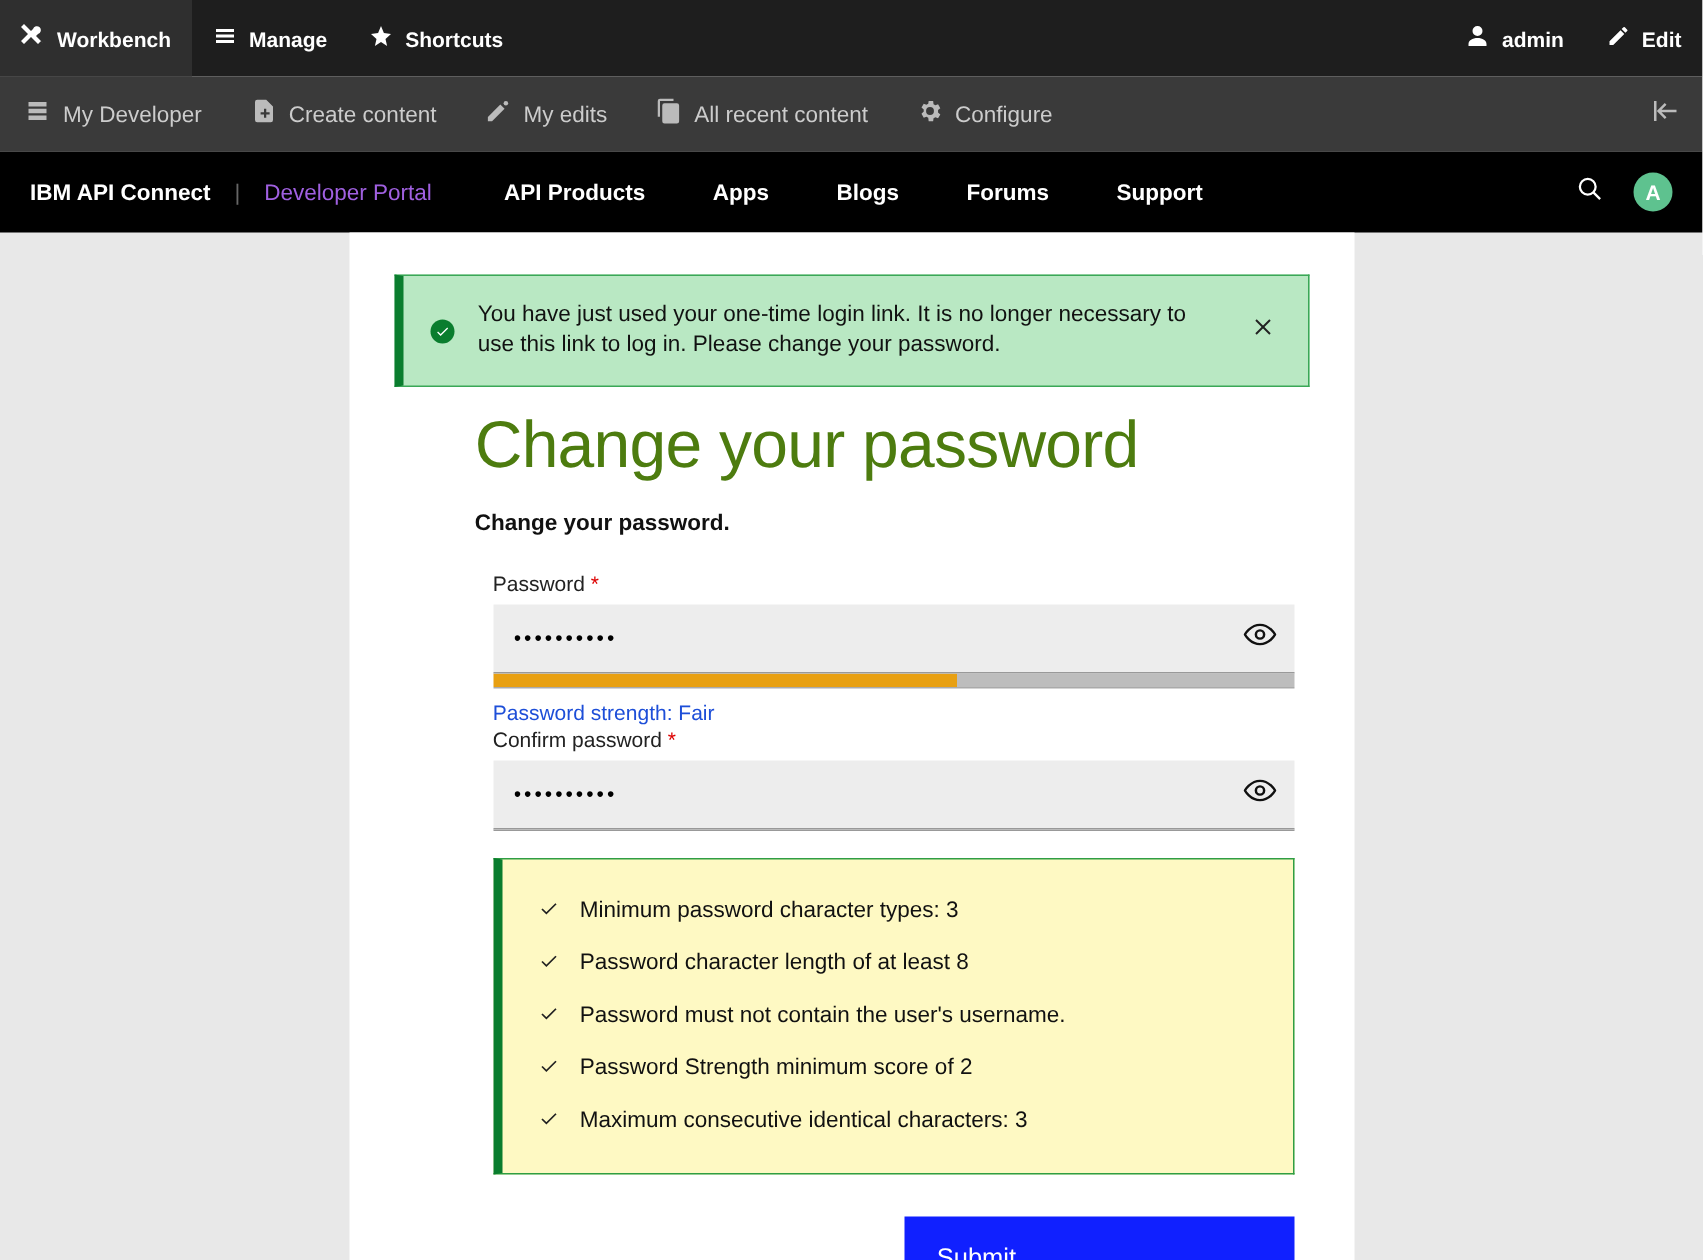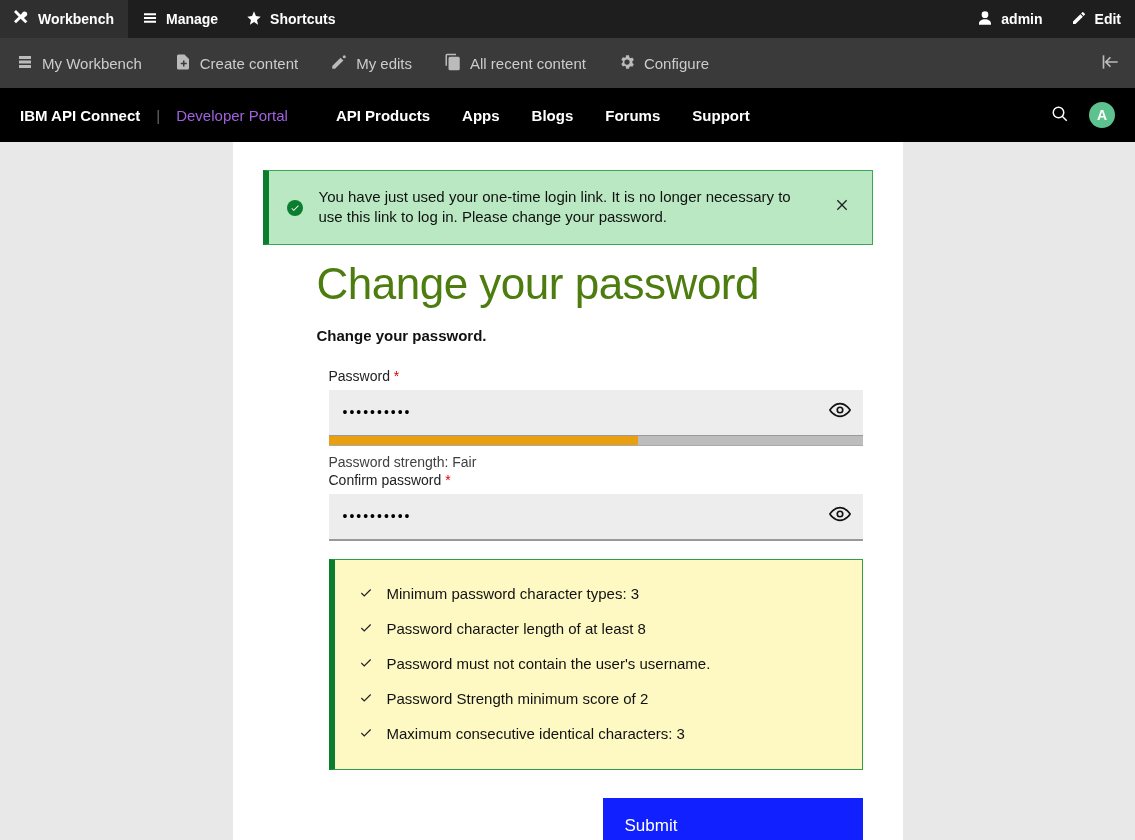--- a/index.html
+++ b/index.html
@@ -1,37 +1,37 @@
 <!DOCTYPE html>
 <html><head>
 <meta charset="utf-8">
 <style>
 * { margin: 0; padding: 0; box-sizing: border-box; }
 body { font-family: "Helvetica Neue", Arial, sans-serif; background: #e8e8e8; width: 1135px; height: 840px; overflow: hidden; }
 
 
-.admin-bar { background: #1e1e1e; height: 38px; display: flex; align-items: center; color: #fff; font-size: 14px; font-weight: 600; }
+.admin-bar { background: #1e1e1e; height: 51px; display: flex; align-items: center; color: #fff; font-size: 14px; font-weight: 600; }
 .admin-bar .ab-left { display: flex; align-items: center; height: 100%; }
 .admin-bar .ab-item { display: flex; align-items: center; gap: 8px; padding: 0 14px; height: 100%; cursor: pointer; }
 .admin-bar .ab-item.active { background: #2f2f2f; }
 .admin-bar .ab-right { margin-left: auto; display: flex; align-items: center; height: 100%; }
 .admin-bar svg { fill: #fff; }
 
 
 .toolbar { background: #3a3a3a; height: 50px; display: flex; align-items: center; color: #ddd; font-size: 15px; }
 .toolbar .tb-item { display: flex; align-items: center; gap: 8px; padding: 0 16px; height: 100%; cursor: pointer; color: #ccc; }
 .toolbar .tb-right { margin-left: auto; padding-right: 14px; display: flex; align-items: center; height: 100%; }
 .toolbar svg { fill: #bbb; }
 
 
 .portal-nav { background: #000; height: 54px; display: flex; align-items: center; color: #fff; font-size: 15px; padding: 0 20px; }
 .portal-brand { font-weight: 600; font-size: 15px; }
 .portal-sep { color: #666; margin: 0 16px; }
 .portal-devportal { color: #a060e0; font-size: 15px; }
-.portal-nav .pn-item { margin-left: 32px; cursor: pointer; font-weight: 600; }
+.portal-nav .pn-item { margin-left: 45px; cursor: pointer; font-weight: 600; }
 .portal-nav .pn-right { margin-left: auto; display: flex; align-items: center; gap: 20px; }
 .avatar { width: 26px; height: 26px; border-radius: 50%; background: #5ec28f; color: #fff; display: flex; align-items: center; justify-content: center; font-size: 14px; font-weight: 600; }
 
 
 .content-wrap { display: flex; justify-content: center; padding-top: 0; }
 .panel { background: #fff; width: 670px; padding: 28px 30px 40px 30px; min-height: 700px; }
 
 
 .alert { border: 1px solid #3aa757; border-left: 6px solid #0a7d2e; background: #b9e8c3; padding: 16px 18px; display: flex; align-items: center; gap: 16px; position: relative; margin-bottom: 14px; }
 .alert .alert-msg { font-size: 15px; line-height: 1.35; color: #111; flex: 1; }
@@ -47,21 +47,21 @@
 .field-label { font-size: 14px; color: #222; margin-bottom: 6px; }
 .field-label .req { color: #d00; }
 .input-row { position: relative; display: flex; align-items: center; background: #ededed; border-bottom: 1px solid #999; height: 46px; }
 .input-row input { flex: 1; border: none; background: transparent; padding: 0 14px; font-size: 14px; outline: none; letter-spacing: 2px; }
 .eye-btn { padding: 0 12px; cursor: pointer; display: flex; align-items: center; }
 .eye-btn svg { width: 22px; height: 22px; fill: none; stroke: #111; stroke-width: 1.8; }
 
 .strength-bar { height: 10px; display: flex; margin-top: 0; border-bottom: 1px solid #aaa; }
 .strength-fill { background: #e8a012; width: 58%; }
 .strength-rest { background: #bdbdbd; flex: 1; }
-.strength-text { font-size: 14px; color: #404040; margin-top: 8px; }
+.strength-text { font-size: 14px; color: #1d4ed8; margin-top: 8px; }
 .strength-text .sval { }
 
 .spacer-sm { height: 2px; }
 
 
 .rules { border: 1px solid #2f9e44; border-left: 6px solid #0a7d2e; background: #fef9c3; padding: 16px 20px 18px 20px; margin-top: 18px; }
 .rules .rule { display: flex; align-items: center; gap: 14px; padding: 9px 4px; font-size: 15px; color: #111; }
 .rules .rule svg { width: 14px; height: 14px; stroke: #222; stroke-width: 2; fill: none; flex-shrink: 0; }
 
 
@@ -119,21 +119,21 @@
   </div>
 </div>
 
 <div class="toolbar">
   <div class="tb-item">
     <span>
       <svg width="18" height="18" viewBox="0 0 24 24">
           <path d="M4 4h16v4H4zM4 10h16v4H4zM4 16h16v4H4z"></path>
         </svg>
     </span>
-    <span>My Workbench</span>
+    <span>My Developer</span>
   </div>
   <div class="tb-item">
     <span>
       <svg width="18" height="18" viewBox="0 0 24 24">
           <path d="M14 2H6a2 2 0 00-2 2v16a2 2 0 002 2h12a2 2 0 002-2V8l-6-6zM12 18v-3H9v-2h3v-3h2v3h3v2h-3v3h-2z"></path>
         </svg>
     </span>
     <span>Create content</span>
   </div>
   <div class="tb-item">

